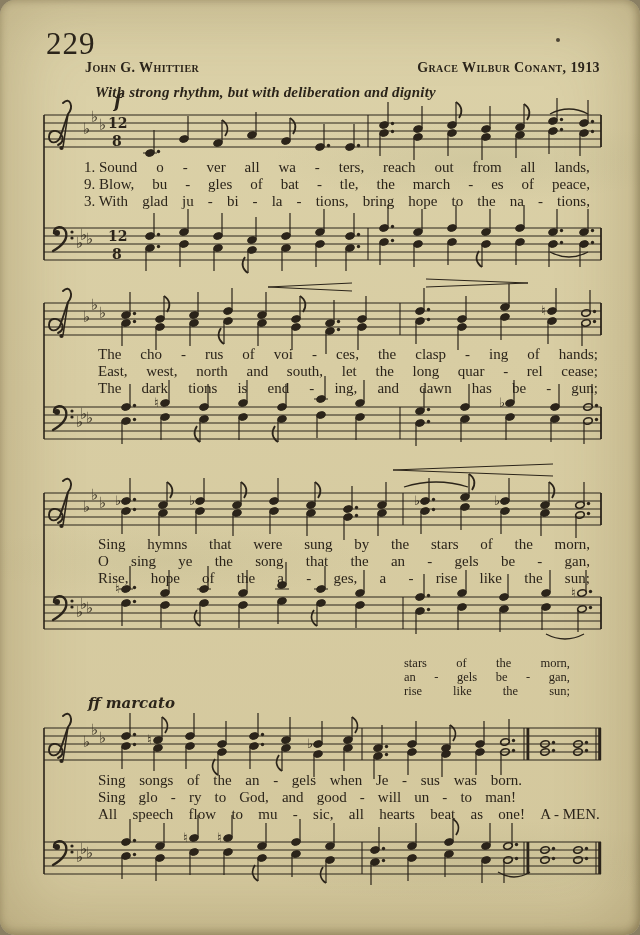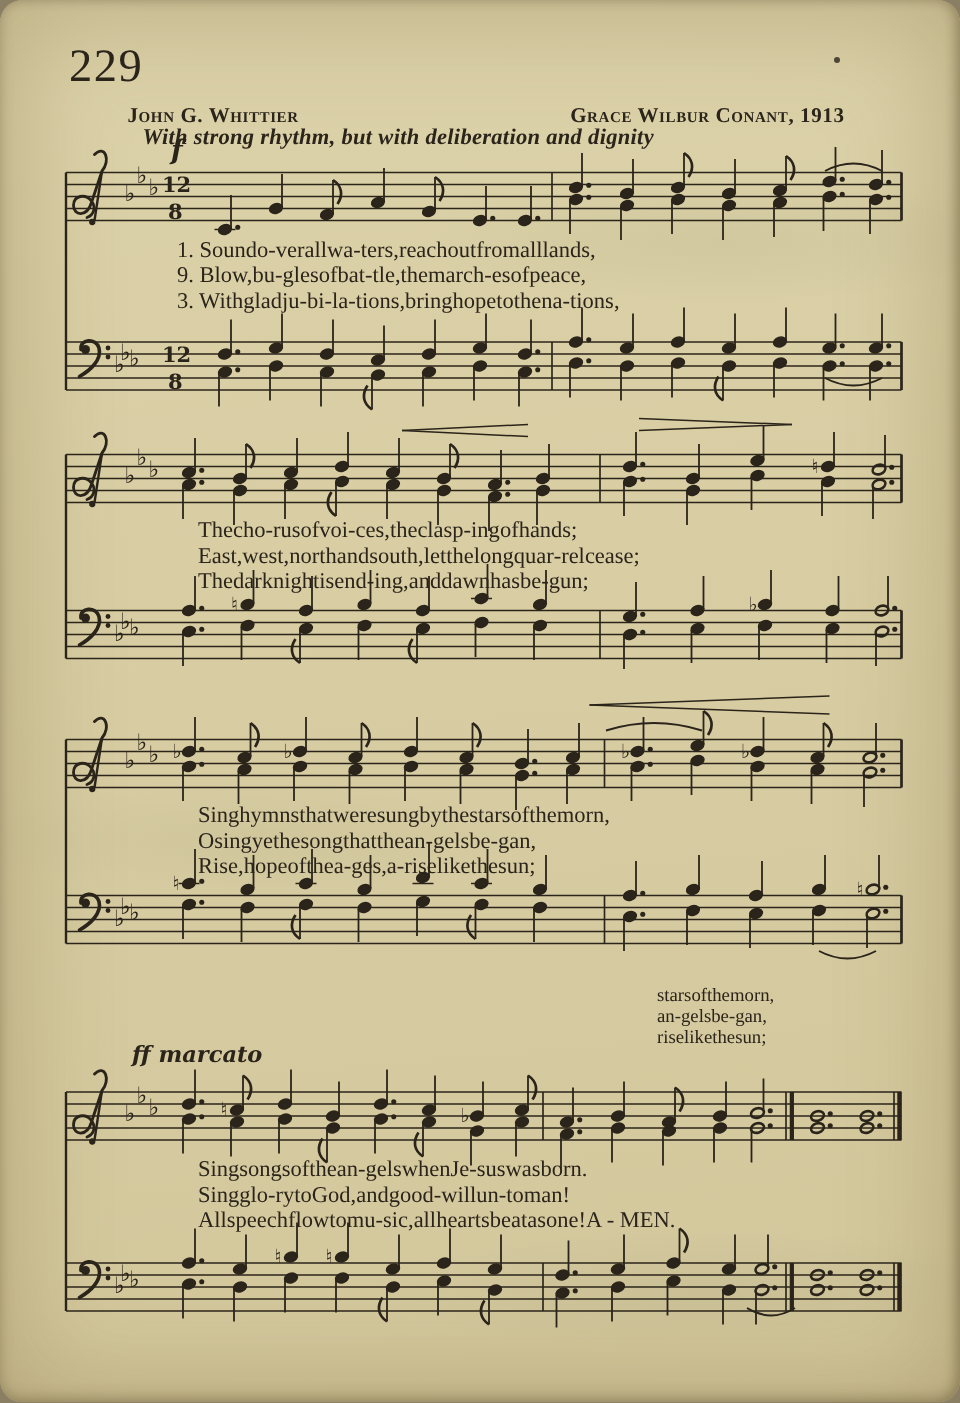--- a/index.html
+++ b/index.html
@@ -11,31 +11,31 @@
       radial-gradient(ellipse 280px 55px at 170px 560px, rgba(125,132,92,.08), transparent 70%),
       radial-gradient(ellipse 320px 60px at 470px 860px, rgba(118,126,88,.09), transparent 70%),
       linear-gradient(175deg,#dcd2a9 0%,#d8cda3 40%,#d3c79c 100%);
     box-shadow: inset 0 0 70px 12px rgba(112,90,42,.28), inset -3px 0 8px rgba(60,48,22,.28), inset 0 -4px 10px rgba(60,48,22,.2);
     border-radius: 15px;
   }
   .hdr-row{position:absolute;left:0;top:24px;width:640px;height:38px;}
   .page-number{position:absolute;left:46px;top:2px;font-size:31px;letter-spacing:1px;}
   .page-title{position:absolute;left:140px;top:0;width:400px;text-align:center;
     font-family:"DejaVu Serif",serif;font-style:italic;font-weight:700;font-size:28px;letter-spacing:1px;white-space:nowrap;}
-  .byline{position:absolute;left:0;top:70px;width:640px;box-sizing:border-box;
-    padding-left:85px;padding-right:77px;display:flex;justify-content:space-between;
+  .byline{position:absolute;left:0;top:60px;width:640px;box-sizing:border-box;
+    padding-left:85px;padding-right:40px;display:flex;justify-content:space-between;
     font-variant:small-caps;font-size:14px;font-weight:600;letter-spacing:.4px;}
   .tempo{position:absolute;left:95px;top:84px;font-style:italic;font-weight:600;font-size:15px;letter-spacing:.2px;}
   .dyn{position:absolute;font-family:"DejaVu Serif",serif;font-style:italic;font-weight:700;}
   #dyn-f{left:114px;top:90px;font-size:18px;}
   #dyn-ff{left:88px;top:694px;font-size:15px;}
   #music-svg{position:absolute;left:0;top:0;z-index:1;}
   #lyrics-layer{position:absolute;left:0;top:0;width:640px;height:935px;z-index:2;}
-  .lyric-line{position:absolute;display:flex;justify-content:flex-start;align-items:baseline;
-    white-space:nowrap;line-height:1;margin-left:34px;}
+  .lyric-line{position:absolute;display:flex;justify-content:space-between;align-items:baseline;
+    white-space:nowrap;line-height:1;}
   .lyric-line span{display:inline-block;}
   .copyright{position:absolute;left:48px;top:891px;font-size:11.5px;letter-spacing:.3px;font-weight:500;}
   .speck{position:absolute;left:556px;top:38px;width:4px;height:4px;border-radius:50%;background:rgba(43,36,26,.8);}
 </style>
 </head>
 <body>
 
 <div class="page">
 
   <div class="hdr-row">
@@ -792,21 +792,21 @@
         <span>the</span>
         <span>long</span>
         <span>quar</span>
         <span>-</span>
         <span>rel</span>
         <span>cease;</span>
       </div>
       <div class="lyric-line" style="left: 98px; top: 381px; width: 500px; font-size: 15px;">
         <span>The</span>
         <span>dark</span>
-        <span>night</span>
+        <span>tions</span>
         <span>is</span>
         <span>end</span>
         <span>-</span>
         <span>ing,</span>
         <span>and</span>
         <span>dawn</span>
         <span>has</span>
         <span>be</span>
         <span>-</span>
         <span>gun;</span>

